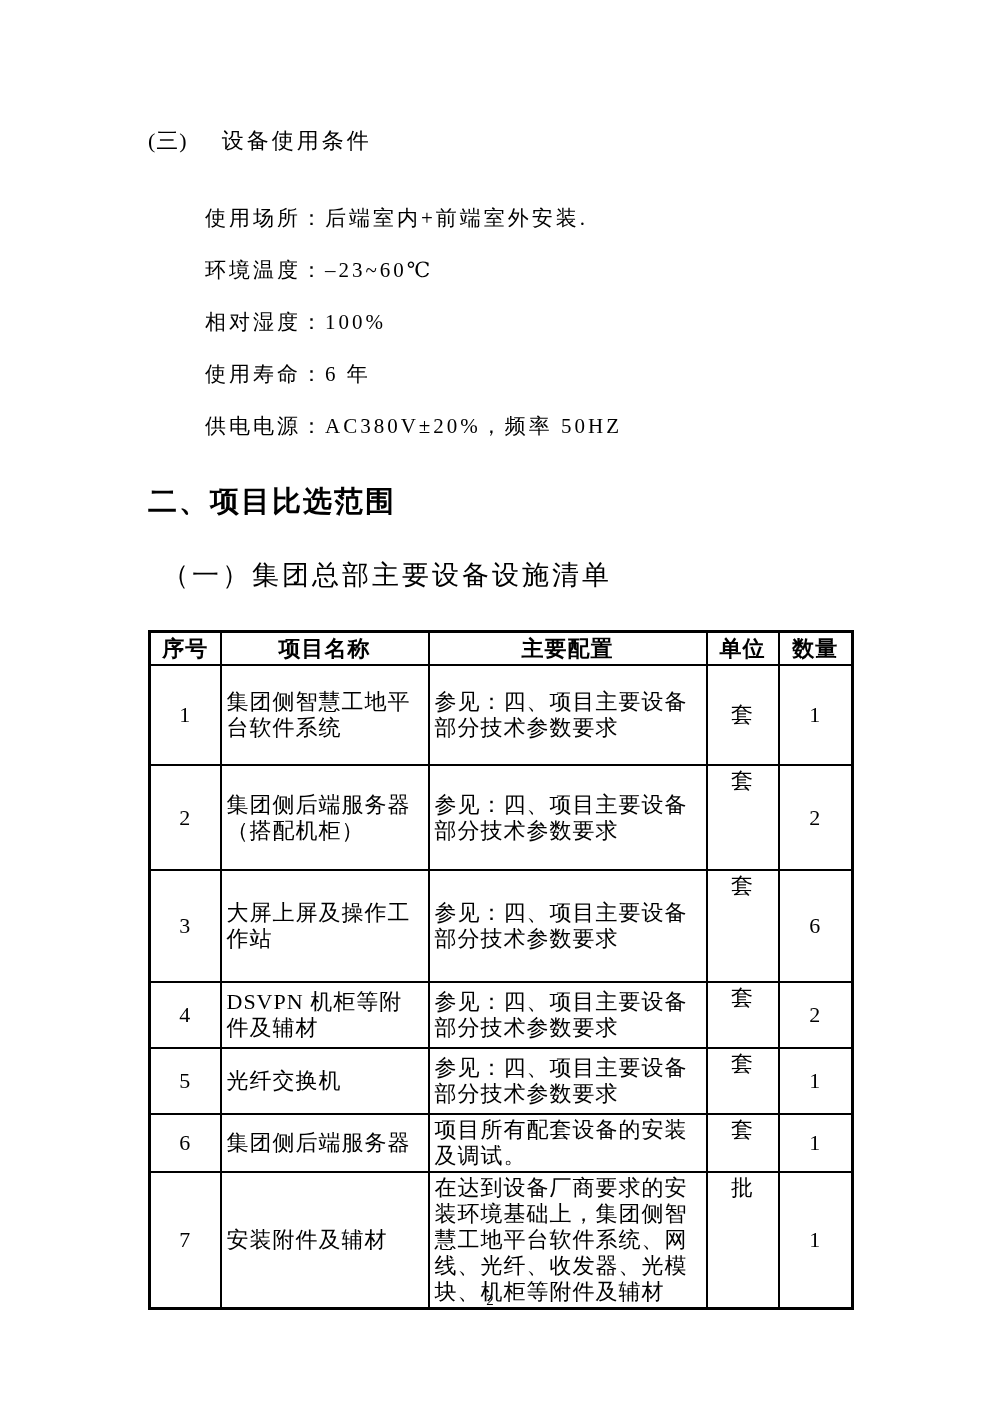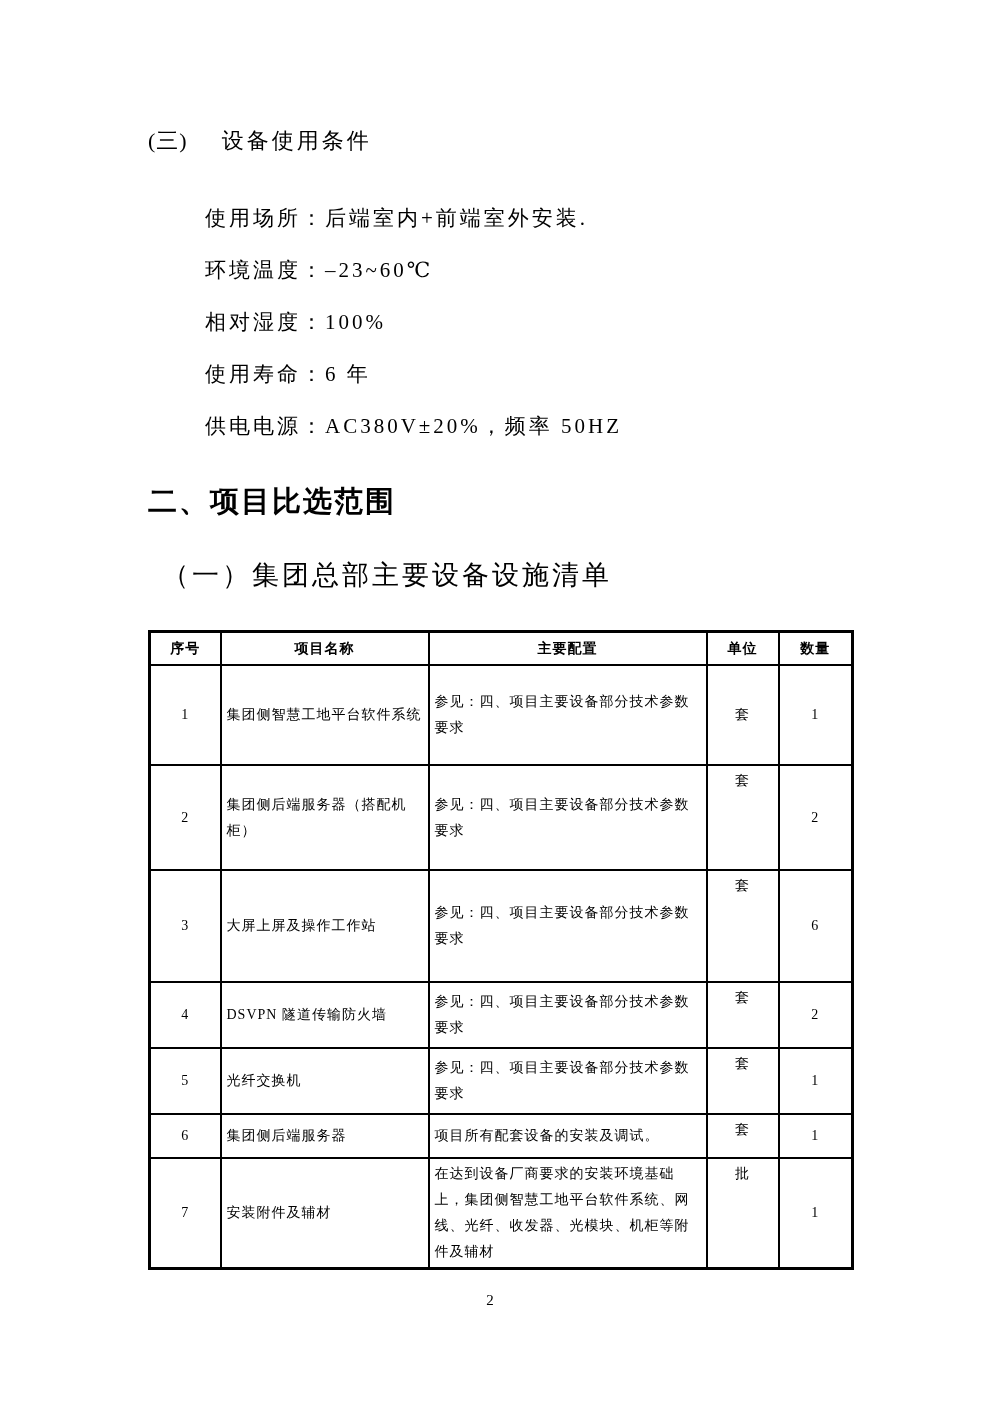--- a/index.html
+++ b/index.html
@@ -62,21 +62,21 @@
     position: absolute;
     left: 148px;
     top: 630px;
     width: 703px;
     border-collapse: collapse;
     table-layout: fixed;
     border: 3px solid #000;
   }
   table.equipment th, table.equipment td {
     border: 2px solid #000;
-    font-size: 14px;
+    font-size: 22px;
     letter-spacing: 1px;
     line-height: 26px;
     padding: 2px 5px;
     overflow: hidden;
     word-break: break-all;
   }
   table.equipment th {
     font-weight: bold;
     text-align: center;
     height: 29px;
@@ -167,21 +167,21 @@
         </tr>
         <tr>
           <td class="cell-no">3</td>
           <td class="cell-name">大屏上屏及操作工作站</td>
           <td class="cell-config">参见：四、项目主要设备部分技术参数要求</td>
           <td class="cell-unit">套</td>
           <td class="cell-qty">6</td>
         </tr>
         <tr>
           <td class="cell-no">4</td>
-          <td class="cell-name">DSVPN 隧道传输防火墙</td>
+          <td class="cell-name">DSVPN 机柜等附件及辅材</td>
           <td class="cell-config">参见：四、项目主要设备部分技术参数要求</td>
           <td class="cell-unit">套</td>
           <td class="cell-qty">2</td>
         </tr>
         <tr>
           <td class="cell-no">5</td>
           <td class="cell-name">光纤交换机</td>
           <td class="cell-config">参见：四、项目主要设备部分技术参数要求</td>
           <td class="cell-unit">套</td>
           <td class="cell-qty">1</td>

